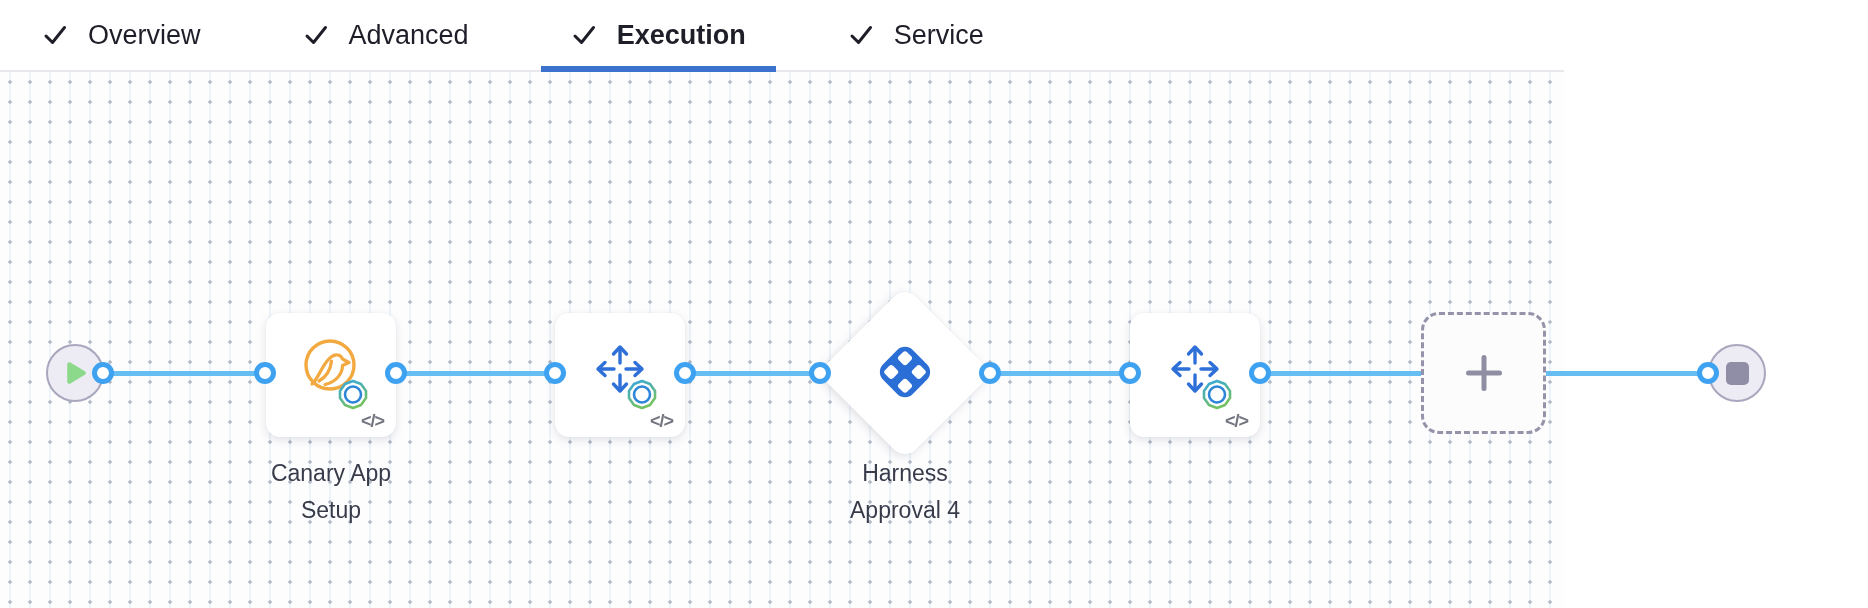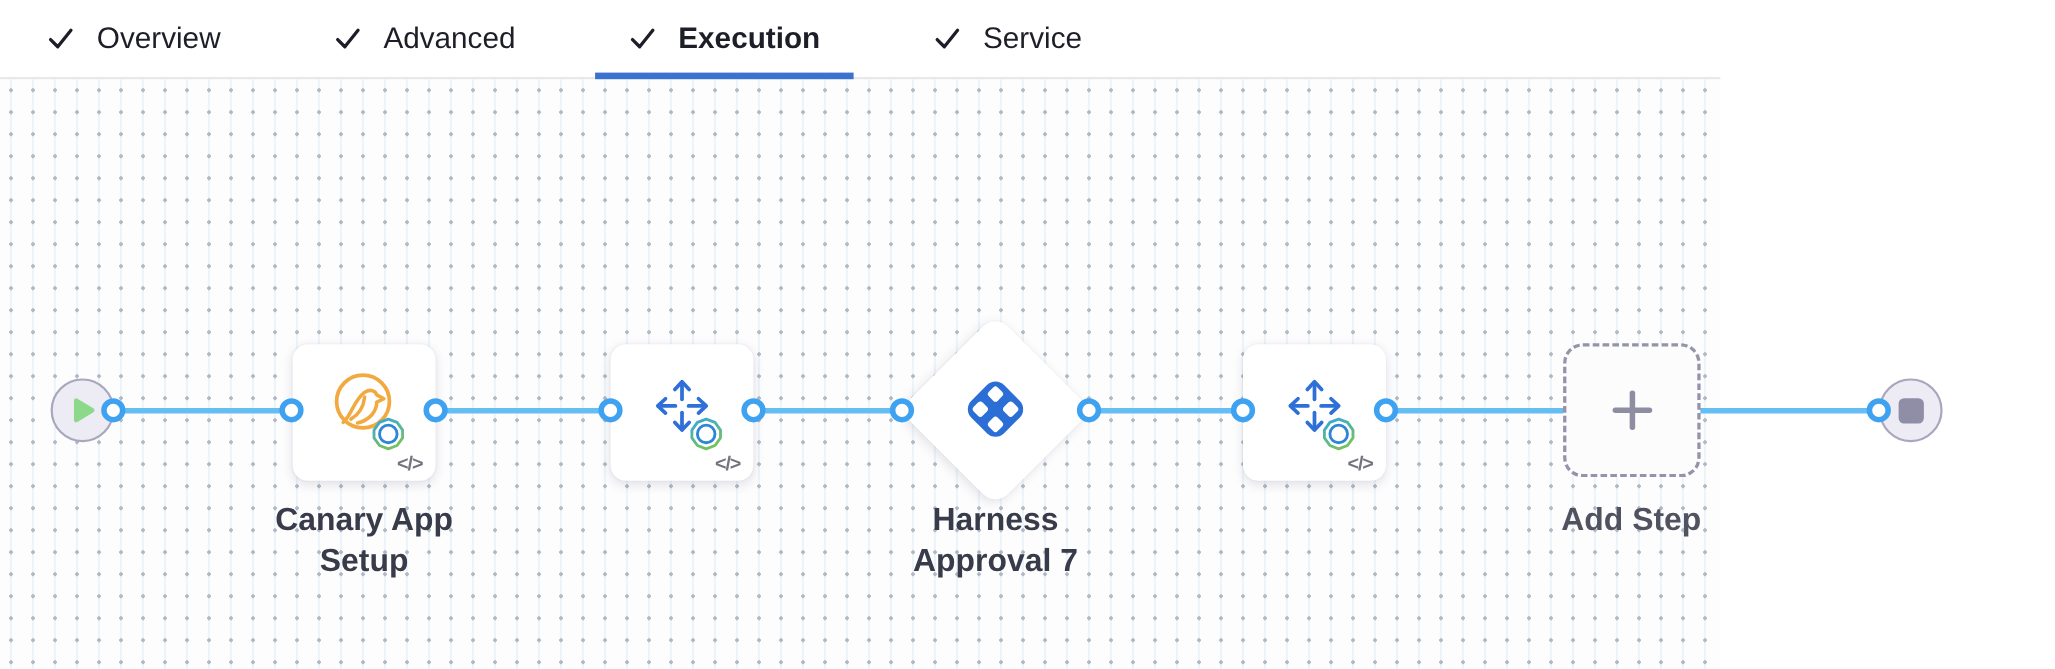--- a/index.html
+++ b/index.html
@@ -49,21 +49,21 @@
   .diamond-node { position:absolute; left:843px; top:239px; width:124px; height:124px;
     background:#fff; border-radius:16px; transform:rotate(45deg); z-index:2; cursor:pointer;
     box-shadow:0 3px 10px rgba(64,66,90,0.14), 0 0 2px rgba(40,41,61,0.06); }
   .diamond-icon-holder { position:absolute; left:874px; top:269px; width:62px; height:62px; z-index:3; }
 
   .add-step-node { position:absolute; left:1421px; top:240px; width:125px; height:122px;
     background:#FCFCFD; border:3.5px dashed #9593AA; border-radius:18px; z-index:2;
     display:flex; align-items:center; justify-content:center; cursor:pointer; }
 
   .node-label { position:absolute; top:383px; width:180px; text-align:center;
-    font-size:29px; line-height:37px; color:#383B4A; z-index:5;font-weight:bold; }
+    font-size:23px; line-height:37px; color:#383B4A; z-index:5; }
   .node-label.muted { color:#51525F; }
 </style>
 </head>
 <body>
 
 <svg width="0" height="0" style="position:absolute">
   <defs>
     <linearGradient id="gearGrad" x1="0" y1="0" x2="0.4" y2="1">
       <stop offset="0" stop-color="#35A7DF"></stop>
       <stop offset="1" stop-color="#74C163"></stop>
@@ -199,17 +199,16 @@
     <div class="port" style="left:385px;"></div>
     <div class="port" style="left:544px;"></div>
     <div class="port" style="left:674px;"></div>
     <div class="port" style="left:809px;"></div>
     <div class="port" style="left:979px;"></div>
     <div class="port" style="left:1119px;"></div>
     <div class="port" style="left:1249px;"></div>
     <div class="port" style="left:1697px;"></div>
 
     <div class="node-label" style="left:241px;">Canary App Setup</div>
-    <div class="node-label" style="left:815px;">Harness Approval 7</div>
-    <div class="node-label muted" style="left:1393px;">Add Step</div>
+    <div class="node-label" style="left:815px;">Harness Approval 4</div>
 
   </div>
 </div>
 
 </body></html>

